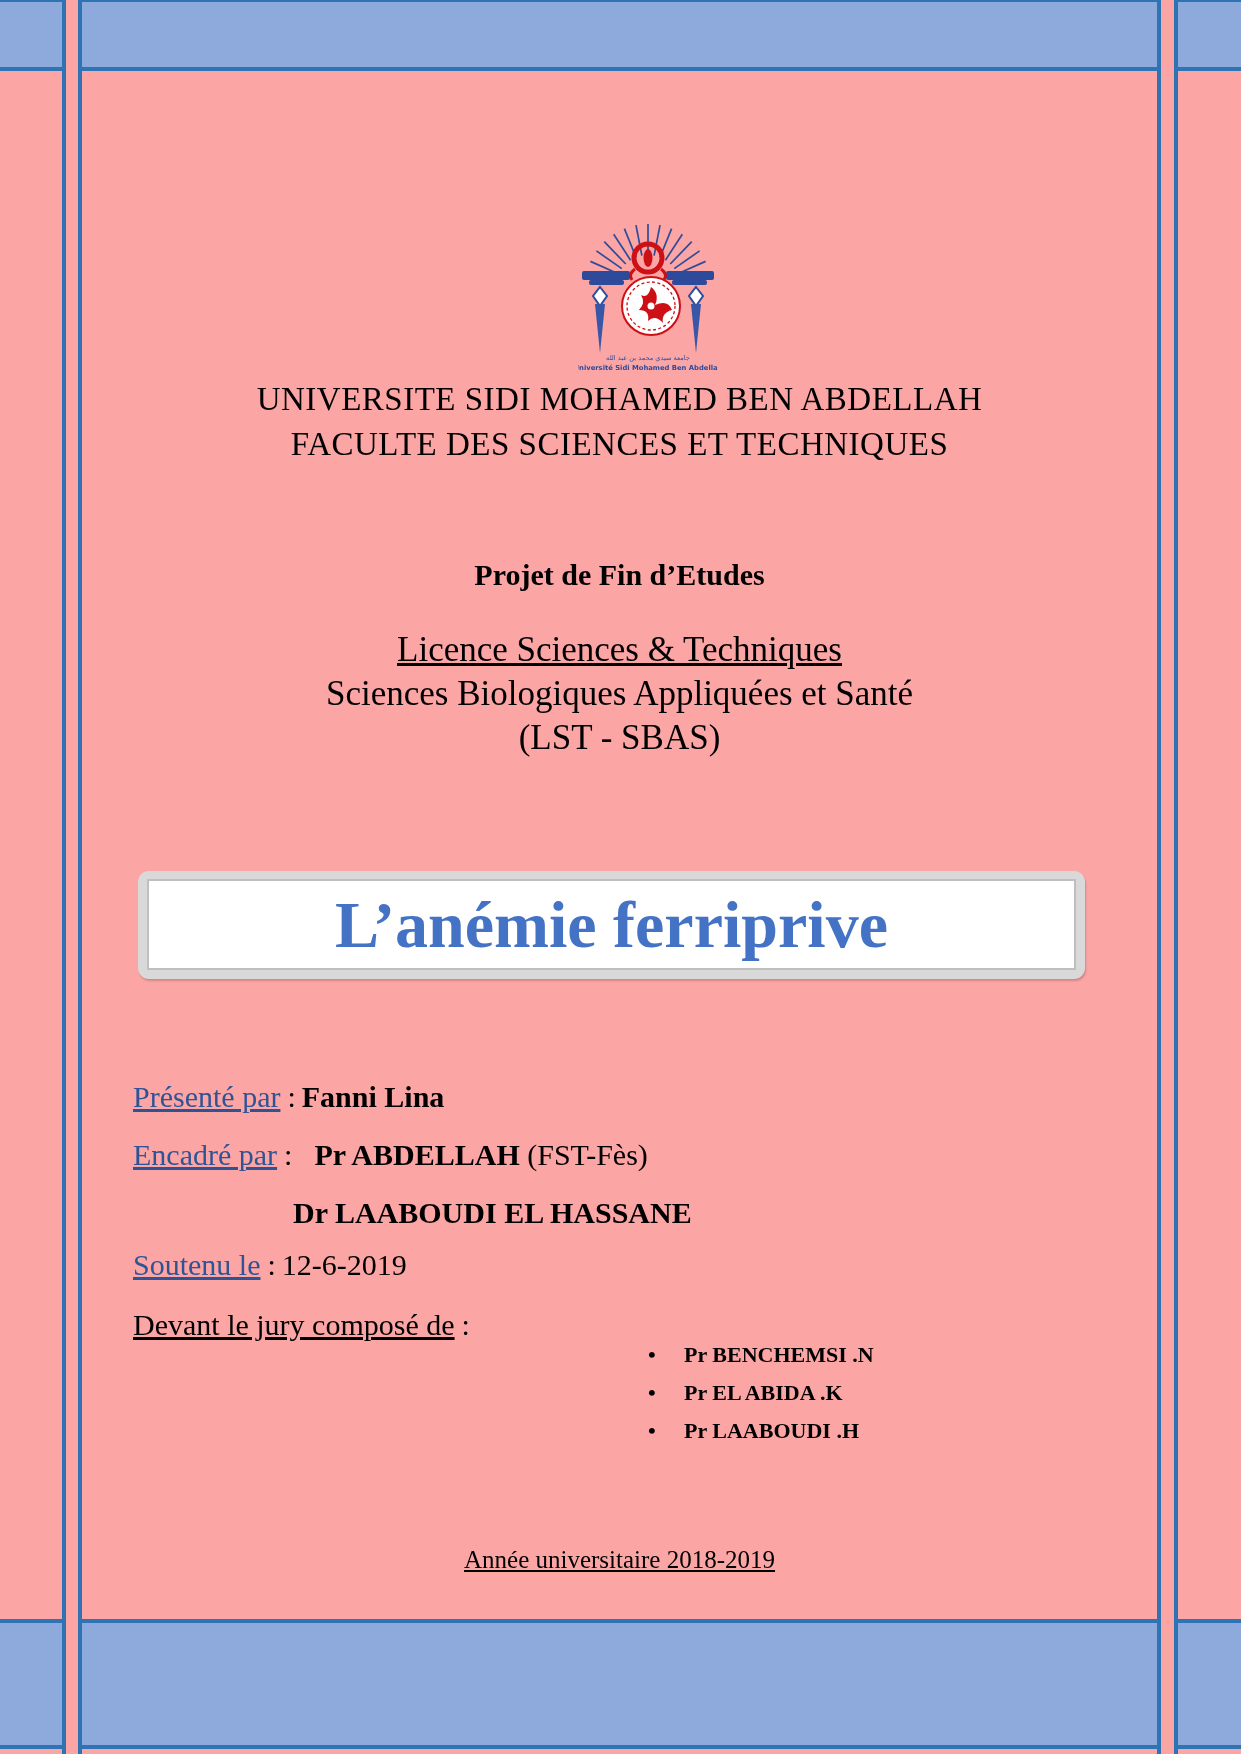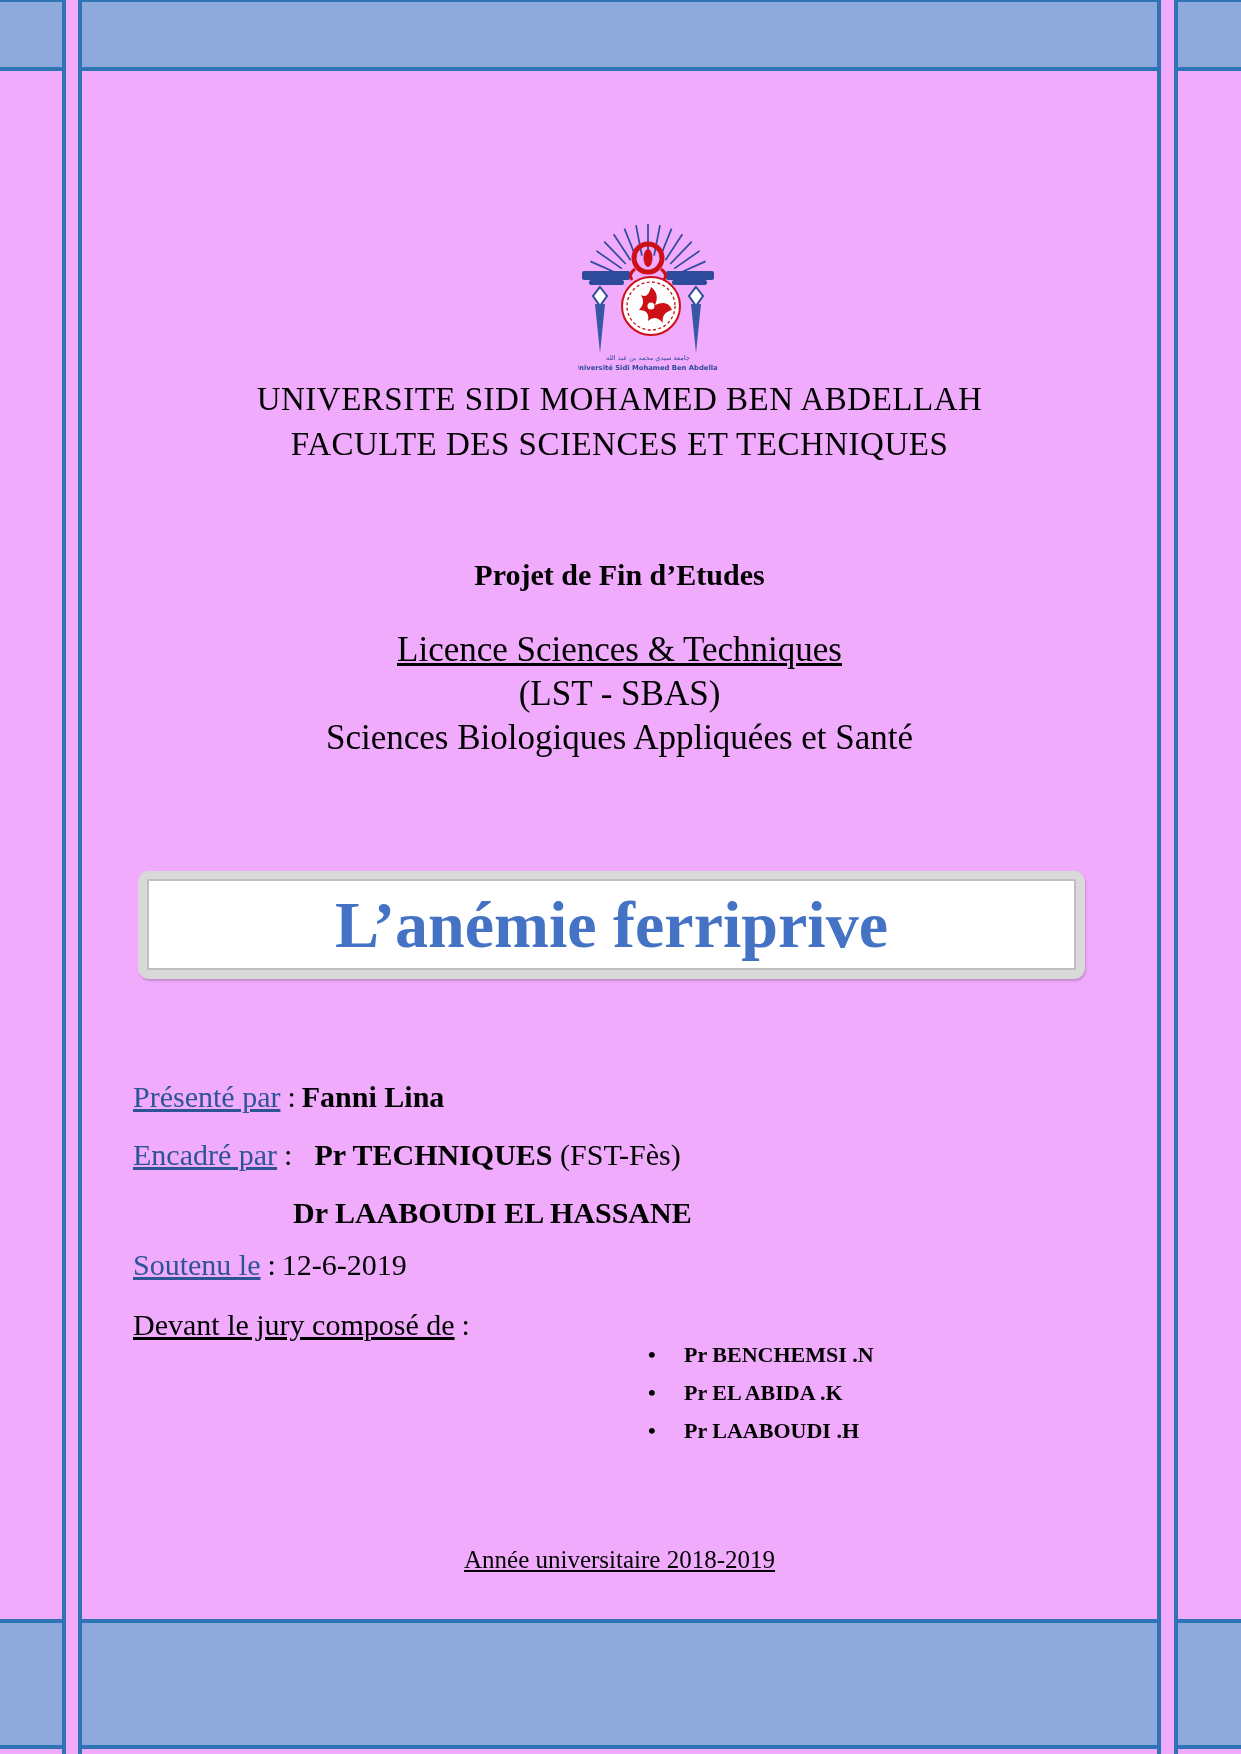--- a/index.html
+++ b/index.html
@@ -7,21 +7,21 @@
     --band-border:#2E74B5;
     --title-blue:#4472C4;
     --label-blue:#2F5496;
     --logo-blue:#2E4B9B;
     --logo-red:#CC1016;
     --box-gray:#D9D9D9;
     --box-gray-dark:#BFBFBF;
   }
   html,body{margin:0;padding:0;background:#fff;}
   .page{
-    position:relative;width:1241px;height:1754px;background:#f0abfc;overflow:hidden;
+    position:relative;width:1241px;height:1754px;background:#fca5a5;overflow:hidden;
     font-family:"Liberation Serif","DejaVu Serif",serif;color:#000;
   }
   
   .col{position:absolute;top:0;bottom:0;}
   .col-left{left:0;width:62px;border-right:4px solid var(--band-border);}
   .col-main{left:78px;width:1075px;border-left:4px solid var(--band-border);border-right:4px solid var(--band-border);}
   .col-right{left:1174px;width:67px;border-left:4px solid var(--band-border);}
   .band-top{position:absolute;top:0;left:0;right:0;height:65px;background:var(--band-fill);
     border-top:2px solid var(--band-border);border-bottom:4px solid var(--band-border);}
   .band-bottom{position:absolute;top:1619px;left:0;right:0;height:122px;background:var(--band-fill);
@@ -124,36 +124,36 @@
 
   <div class="centered uni-headings">
     <div><span class="u">UNIVERSITE SIDI MOHAMED BEN ABDELLAH</span></div>
     <div><span class="u">FACULTE DES SCIENCES ET TECHNIQUES</span></div>
   </div>
 
   <div class="centered project-type">Projet de Fin d’Etudes</div>
 
   <div class="centered degree-block">
     <div><span class="u">Licence Sciences &amp; Techniques</span></div>
+    <div>Sciences Biologiques Appliquées et Santé</div>
     <div>(LST - SBAS)</div>
-    <div>Sciences Biologiques Appliquées et Santé</div>
   </div>
 
   <div class="title-box">
     <div class="title-box-inner">
       <span class="thesis-title">L’anémie ferriprive</span>
     </div>
   </div>
 
   <div class="row row-presente">
     <span class="blue-label">Présenté par</span><span class="colon">:</span><span class="bold">Fanni Lina</span>
   </div>
 
   <div class="row row-encadre">
-    <span class="blue-label">Encadré par</span><span class="colon">:</span><span class="bold sup">Pr TECHNIQUES</span>&nbsp;<span>(FST-Fès)</span>
+    <span class="blue-label">Encadré par</span><span class="colon">:</span><span class="bold sup">Pr ABDELLAH</span>&nbsp;<span>(FST-Fès)</span>
   </div>
 
   <div class="row row-dr">Dr LAABOUDI EL HASSANE</div>
 
   <div class="row row-soutenu">
     <span class="blue-label">Soutenu le</span><span class="colon">:</span><span>12-6-2019</span>
   </div>
 
   <div class="row row-devant">
     <span class="black-label">Devant le jury composé de</span><span class="colon">:</span>

